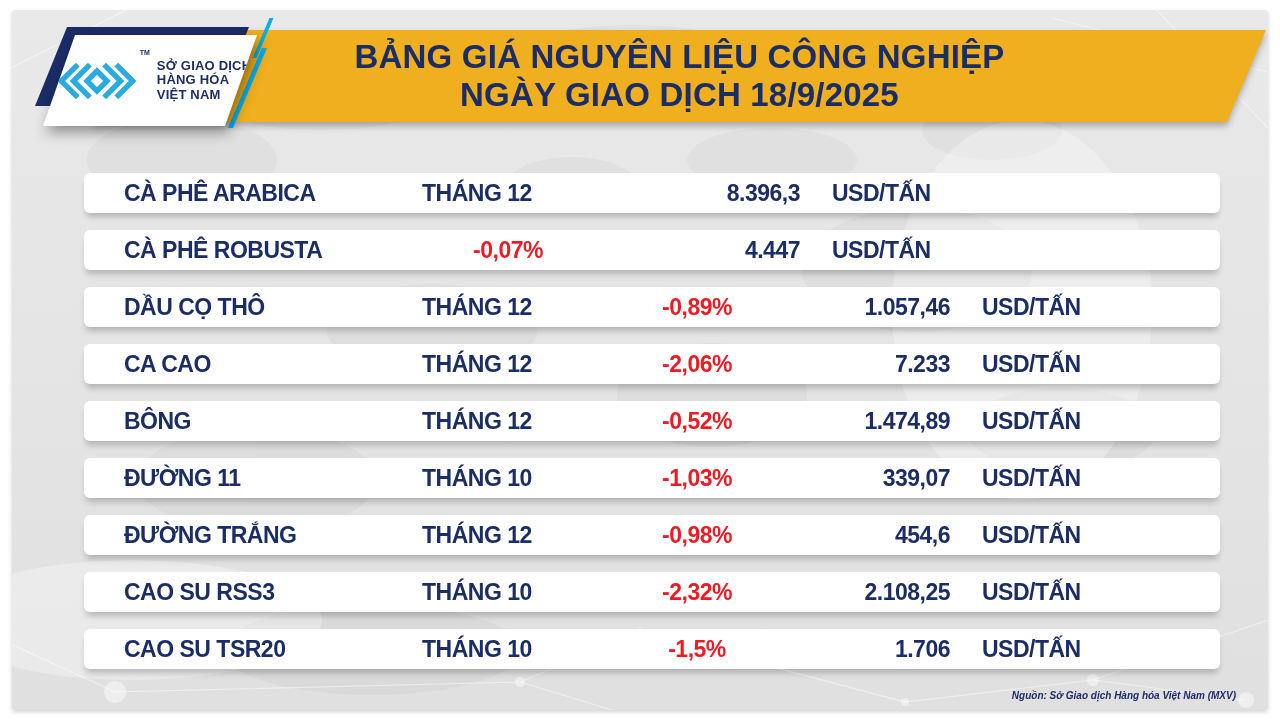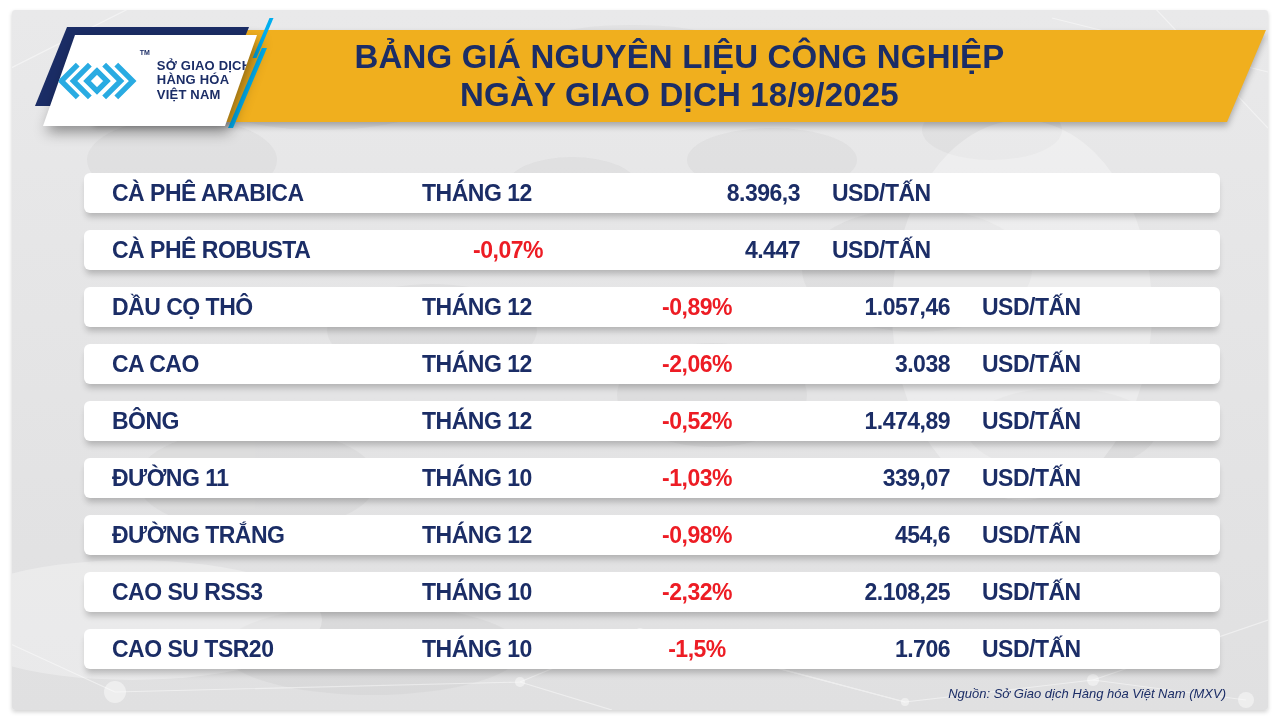--- a/index.html
+++ b/index.html
@@ -43,31 +43,31 @@
                letter-spacing:.2px; white-space:nowrap; }
 
   
   .rows { position:absolute; left:72px; top:163px; width:1136px; z-index:3; }
   .row { height:40px; margin-bottom:17px; background:#ffffff; border-radius:6px;
          box-shadow:0 6px 6px -2px rgba(0,0,0,.22);
          display:grid; grid-template-columns:338px 172px 206px 150px 1fr;
          align-items:center; }
   .cell { font-weight:bold; font-size:23px; letter-spacing:-0.5px; color:#1B2D66;
           white-space:nowrap; }
-  .cell.name  { padding-left:28px; }
+  .cell.name  { padding-left:40px; }
   .cell.month { text-align:left; }
   .cell.change{ text-align:center; }
   .cell.change.up   { color:var(--up,#00A551); }
   .cell.change.down { color:var(--down,#ED1C24); }
   .cell.price { text-align:right; }
   .cell.unit  { padding-left:32px; }
 
   
-  .source { position:absolute; right:42px; bottom:9px; z-index:3;
-            font-style:italic; font-weight:normal; font-size:13px; color:#1B2D66; }
+  .source { position:absolute; right:32px; bottom:9px; z-index:3;
+            font-style:italic; font-weight:bold; font-size:10px; color:#1B2D66; }
 </style>
 </head>
 <body>
 
 <div class="stage">
   <div class="panel">
 
     <svg class="bg-art" width="1256" height="700" viewBox="0 0 1256 700">
       <g fill="#8a8a8a" opacity="0.07">
         <ellipse cx="170" cy="150" rx="95" ry="42"></ellipse>
@@ -155,21 +155,21 @@
     <div class="cell month">THÁNG 12</div>
     <div class="cell change down">-0,89%</div>
     <div class="cell price">1.057,46</div>
     <div class="cell unit">USD/TẤN</div>
   </div>
 
   <div class="row">
     <div class="cell name">CA CAO</div>
     <div class="cell month">THÁNG 12</div>
     <div class="cell change down">-2,06%</div>
-    <div class="cell price">3.038</div>
+    <div class="cell price">7.233</div>
     <div class="cell unit">USD/TẤN</div>
   </div>
 
   <div class="row">
     <div class="cell name">BÔNG</div>
     <div class="cell month">THÁNG 12</div>
     <div class="cell change down">-0,52%</div>
     <div class="cell price">1.474,89</div>
     <div class="cell unit">USD/TẤN</div>
   </div>

